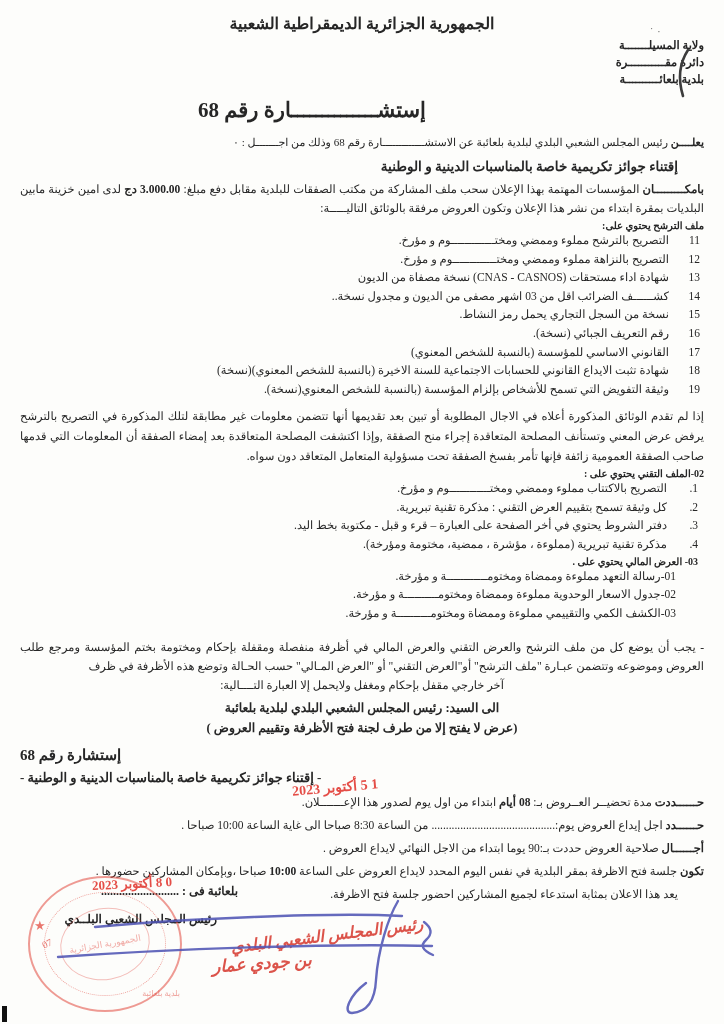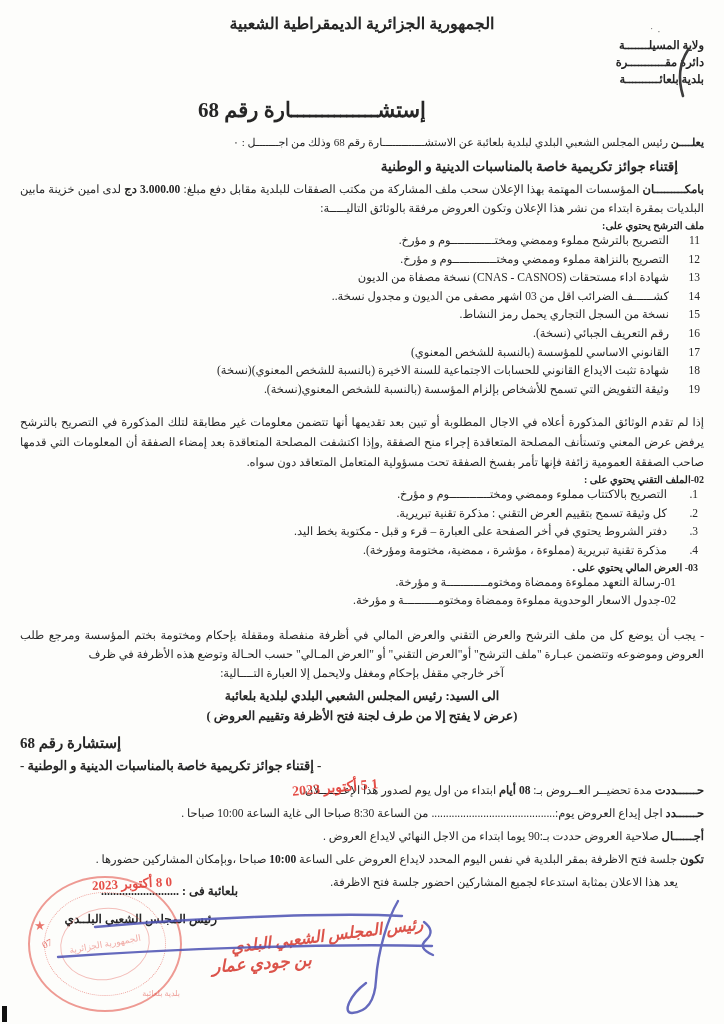--- a/index.html
+++ b/index.html
@@ -12,21 +12,21 @@
   .intro{margin-top:13px;font-size:11px;white-space:nowrap;overflow:hidden;}
   .lead{font-weight:bold;}
   .subject-heading{margin-top:9px;margin-right:26px;font-size:13.5px;font-weight:bold;}
   .para{font-size:11.5px;line-height:19px;text-align:justify;}
   .participation{margin-top:5px;}
   .file-heading{font-weight:bold;font-size:10px;margin-top:2px;}
   .list{font-size:11.5px;line-height:18.6px;}
   .li{display:flex;gap:13px;}
   .li .num{min-width:18px;white-space:nowrap;}
   .li .txt{white-space:nowrap;overflow:hidden;}
-  .rejection{margin-top:15px;line-height:19.6px;}
+  .rejection{margin-top:9px;line-height:19.6px;}
   .tech-heading{margin-top:2px;}
   .fin-items div{margin-right:8px;white-space:nowrap;overflow:hidden;}
   .envelope{margin-top:16px;}
   .center-line{text-align:center;font-size:11.5px;line-height:19px;}
   .bold-center{font-weight:bold;font-size:12.5px;text-align:center;line-height:20px;}
   .ref-title{font-size:15px;font-weight:bold;text-align:left;margin-top:8px;}
   .ref-subject{font-size:13px;font-weight:bold;text-align:left;margin-top:6px;}
   .deadline{font-size:11.5px;line-height:21px;margin-top:2px;white-space:nowrap;overflow:hidden;}
   .date-stamp{position:absolute;color:#e23b34;font-weight:bold;font-size:14px;
               letter-spacing:1.5px;white-space:nowrap;opacity:.9;}
@@ -140,20 +140,21 @@
       <div class="li">
           <span class="num">4.</span>
           <span class="txt">مذكرة تقنية تبريرية (مملوءة ، مؤشرة ، ممضية، مختومة ومؤرخة).</span>
         </div>
     </div>
 
     <div class="file-heading" style="margin-right:6px;">03- العرض المالي يحتوي على .</div>
     <div class="list fin-items" style="margin-right:20px;">
       <div>01-رسالة التعهد مملوءة وممضاة ومختومــــــــــــة و مؤرخة.</div>
       <div>02-جدول الاسعار الوحدوية مملوءة وممضاة ومختومــــــــــة و مؤرخة.</div>
+      <div>03-الكشف الكمي والتقييمي مملوءة وممضاة ومختومــــــــــة و مؤرخة.</div>
     </div>
 
     <div class="para envelope">- يجب أن يوضع كل من ملف الترشح والعرض التقني والعرض المالي في أظرفة منفصلة ومقفلة بإحكام ومختومة بختم المؤسسة ومرجع طلب العروض وموضوعه وتتضمن عبـارة "ملف الترشح" أو"العرض التقني" أو "العرض المـالي" حسب الحـالة وتوضع هذه الأظرفة في ظرف</div>
     <div class="center-line">آخر خارجي مقفل بإحكام ومغفل  ولايحمل إلا العبارة التــــالية:</div>
 
     <div class="bold-center" style="margin-top:3px;">الى السيد: رئيس المجلس الشعبي البلدي لبلدية بلعائبة</div>
     <div class="bold-center">(عرض لا يفتح إلا من طرف لجنة فتح الأظرفة وتقييم العروض )</div>
     <div class="ref-title">إستشارة رقم 68</div>
     <div class="ref-subject">- إقتناء جوائز  تكريمية خاصة بالمناسبات الدينية و الوطنية -</div>
 

